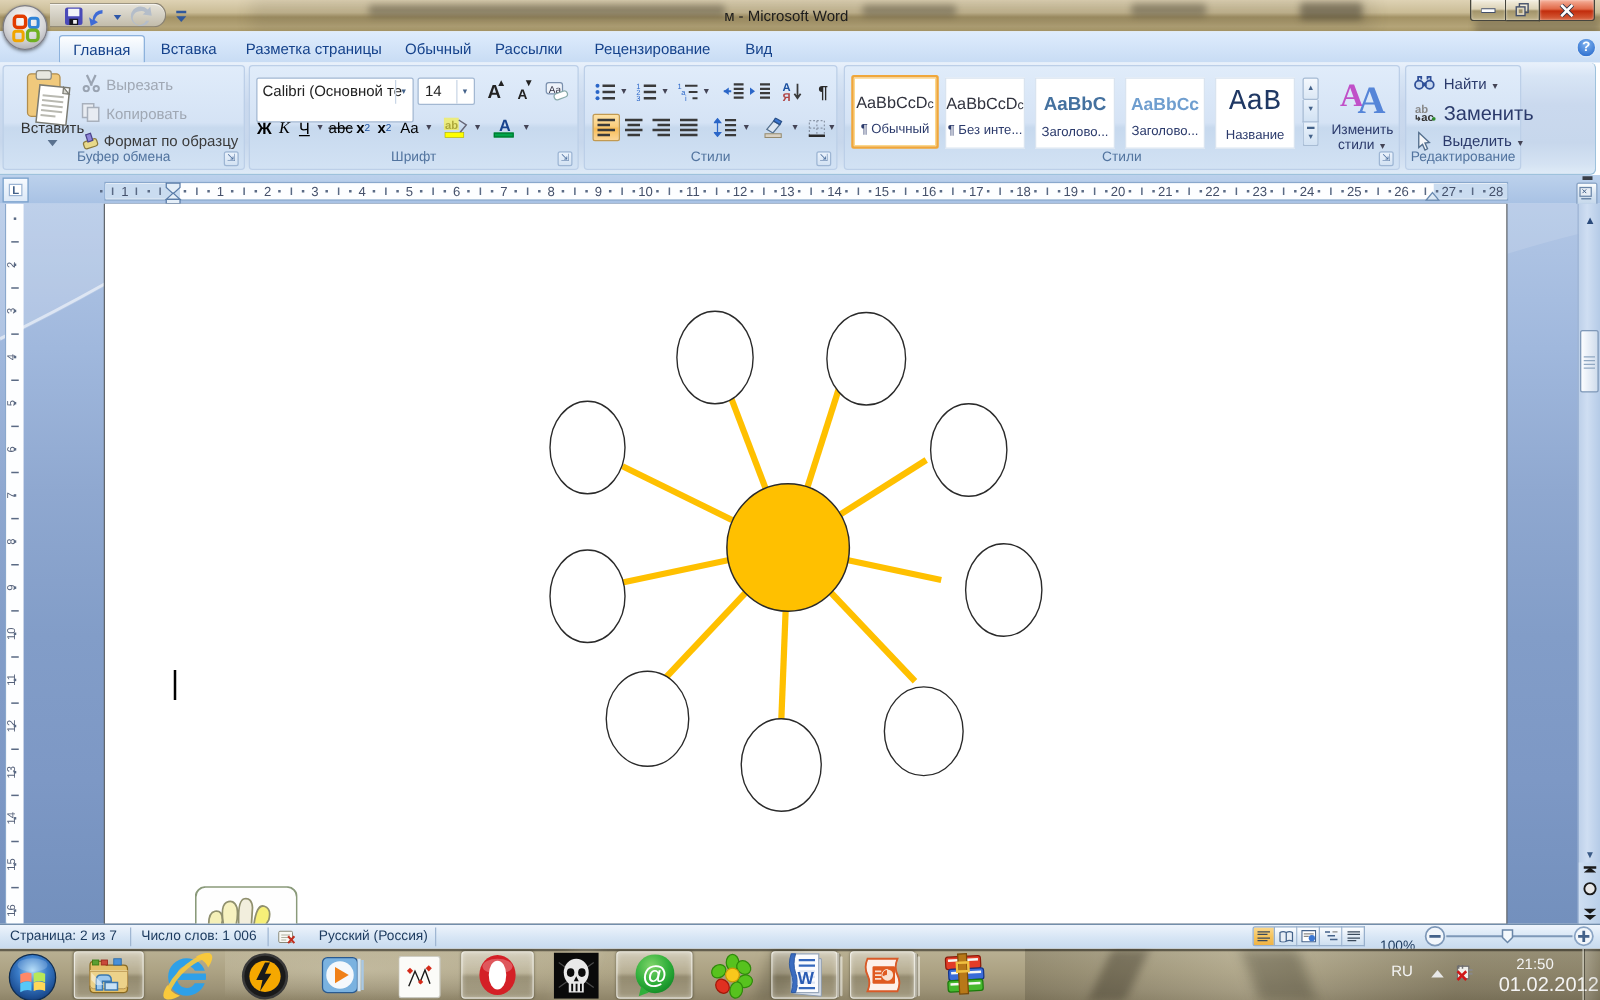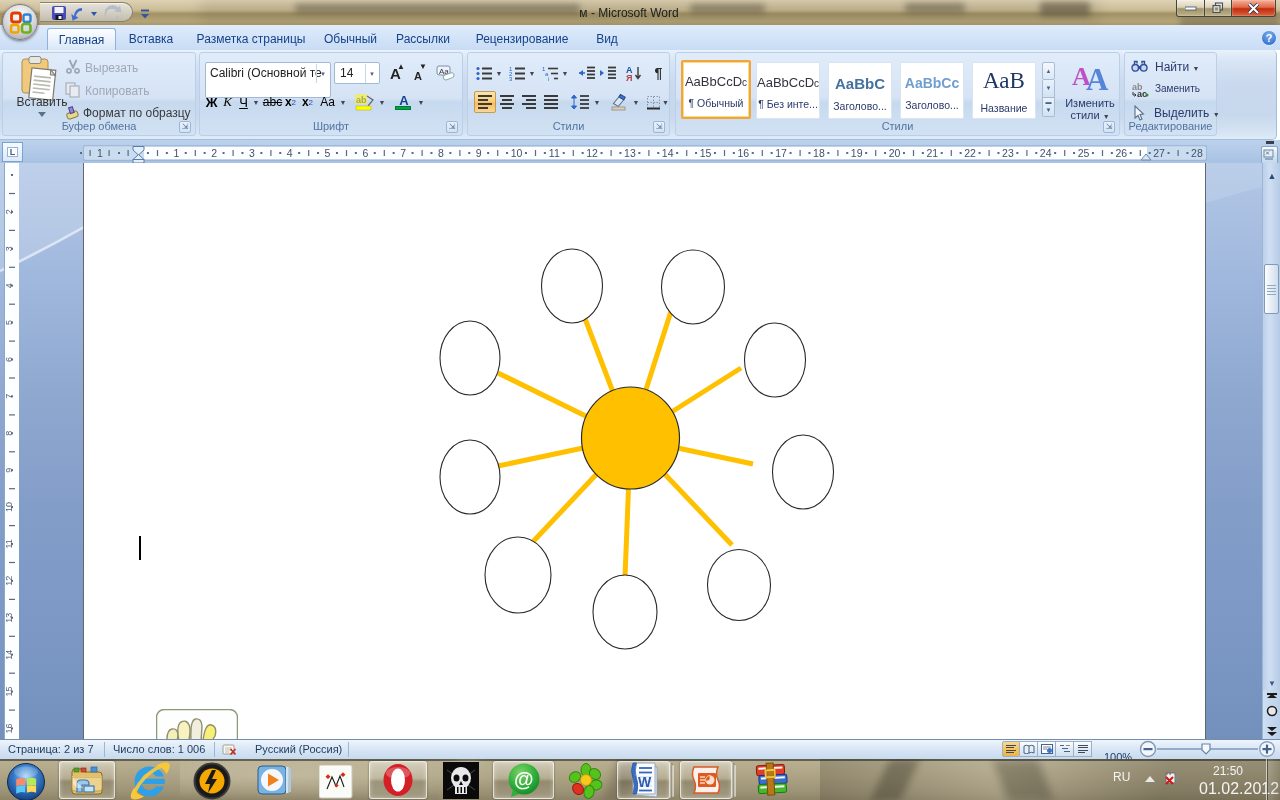--- a/index.html
+++ b/index.html
@@ -418,21 +418,21 @@
       </div>
     <div class="scard" style="left:152px">
         <span class="l1" style="font-weight:bold;color:#44719f;font-size:15px">AaBbC</span>
         <span class="l2">Заголово...</span>
       </div>
     <div class="scard" style="left:224px">
         <span class="l1" style="font-weight:bold;color:#6f9ecf;font-size:14px">AaBbCc</span>
         <span class="l2">Заголово...</span>
       </div>
     <div class="scard" style="left:296px">
-        <span class="l1" style="font-family:Liberation Serif, serif;font-size:23px;color:#1f3864;margin-top:5px">АаВ</span>
+        <span class="l1" style="font-family:Liberation Mono, monospace;font-size:23px;color:#1f3864;margin-top:5px">АаВ</span>
         <span class="l2">Название</span>
       </div>
     <div class="abs" style="left:366px;top:9px;width:13px;height:57px">
       <div style="height:18px;border:1px solid #a8bcd4;border-radius:2px;background:linear-gradient(#f4f8fd,#dce8f5);text-align:center;font-size:6px;color:#44628a;line-height:16px">▲</div>
       <div style="height:18px;border:1px solid #a8bcd4;border-top:none;background:linear-gradient(#eaf2fb,#d2e2f3);text-align:center;font-size:6px;color:#44628a;line-height:16px">▼</div>
       <div style="height:19px;border:1px solid #a8bcd4;border-top:none;border-radius:0 0 2px 2px;background:linear-gradient(#eaf2fb,#d2e2f3);text-align:center;font-size:6px;color:#44628a;line-height:8px">▬<br>▼</div>
     </div>
     <div class="abs" style="left:385px;top:6px;width:58px;height:72px;text-align:center">
       <svg width="40" height="34" style="margin-left:3px">
           <text x="0" y="26" font-size="26" font-weight="bold" fill="#c050c8" font-family="Liberation Serif">A</text>
@@ -457,21 +457,21 @@
       <span style="position:absolute;left:24px;top:1px;font-size:12px;color:#2b3a6b;white-space:nowrap">Найти <span style="font-size:7px;color:#445">▼</span></span>
     </div>
     <div class="abs" style="left:6px;top:29px;width:86px;height:17px">
       <svg width="18" height="16">
           <text x="1" y="8" font-size="9" font-weight="bold" fill="#888">ab</text>
           <text x="6" y="15" font-size="9" font-weight="bold" fill="#333">ac</text>
           <path d="M2 10 v3 h3" stroke="#333" stroke-width="1" fill="none"></path>
           <path d="M5 13 l-1.5-1.5 M5 13 l-1.5 1.5" stroke="#333" stroke-width="1"></path>
           <circle cx="16" cy="13" r="1.5" fill="#2e8b2e"></circle>
         </svg>
-      <span style="position:absolute;left:24px;top:1px;font-size:10px;color:#2b3a6b;white-space:nowrap">Заменить</span>
+      <span style="position:absolute;left:24px;top:1px;font-size:16px;color:#2b3a6b;white-space:nowrap">Заменить</span>
     </div>
     <div class="abs" style="left:6px;top:52px;width:86px;height:17px">
       <svg width="14" height="16">
           <path d="M4 1 L4 13 L7 10.5 L9 15 L11 14 L9 9.5 L12.5 9 Z" fill="#f4f6f9" stroke="#55708e" stroke-width="1.1"></path>
         </svg>
       <span style="position:absolute;left:23px;top:1px;font-size:12px;color:#2b3a6b;white-space:nowrap">Выделить <span style="font-size:7px;color:#445">▼</span></span>
     </div>
     <div class="grplabel" style="font-size:11px;color:#52749f">Редактирование</div>
   </div>
 </div>

